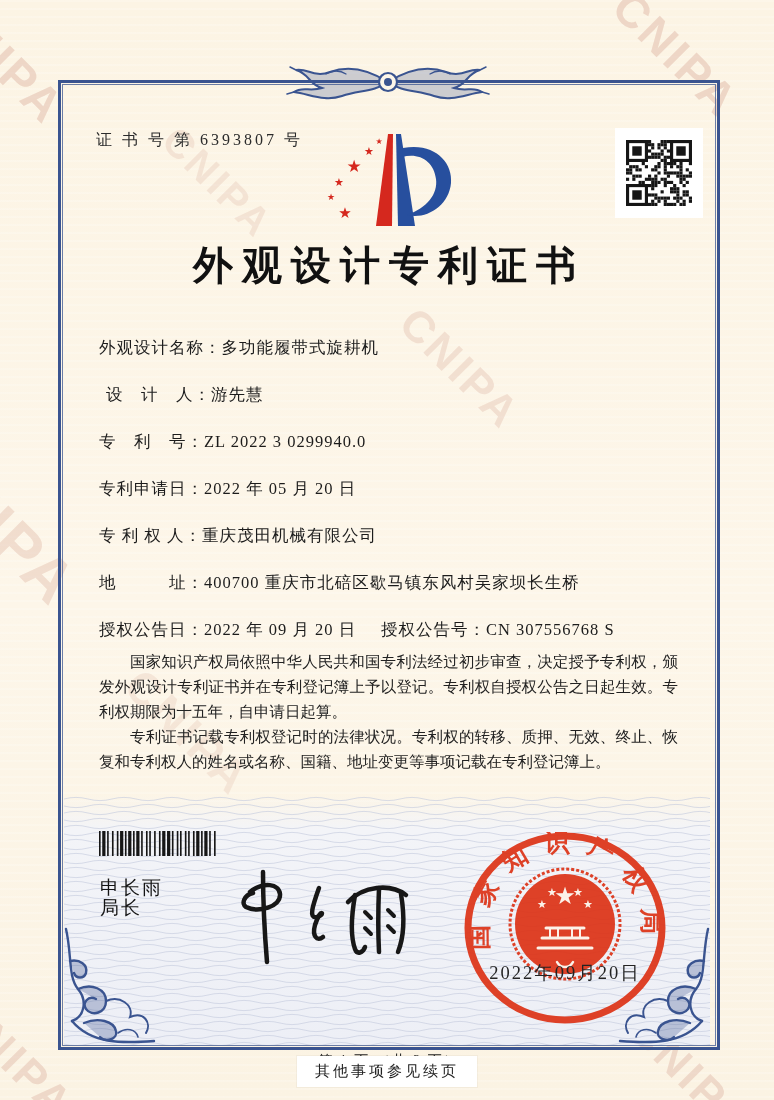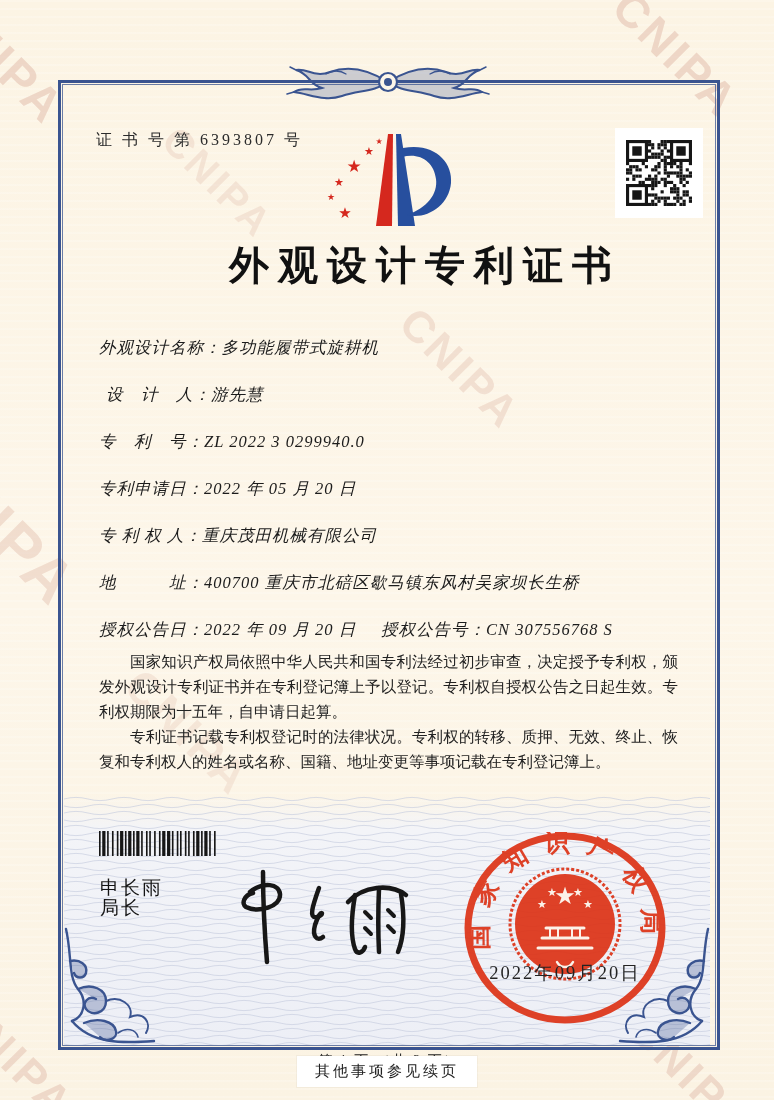--- a/index.html
+++ b/index.html
@@ -42,25 +42,25 @@
     position:absolute;left:96px;top:130px;
     font-size:16px;letter-spacing:3px;color:#2b2b2b;
   }
   .qr-box{
     position:absolute;left:615px;top:128px;width:88px;height:90px;
     background:#ffffff;
   }
   .title{
     position:absolute;left:58px;top:238px;width:662px;
     text-align:center;font-size:40px;font-weight:700;
-    letter-spacing:9px;color:#111;padding-left:36px;
+    letter-spacing:9px;color:#111;
   }
   .row{
     position:absolute;left:99px;
-    font-size:16.5px;letter-spacing:1px;white-space:nowrap;font-style:italic;
+    font-size:16.5px;letter-spacing:1px;white-space:nowrap;
   }
   .row .lbl{color:#1c1c1c;}
   .row .val{color:#1c1c1c;}
   .paras{
     position:absolute;left:99px;top:649px;width:579px;
     font-size:15.5px;line-height:25px;text-align:justify;color:#222;
   }
   .paras p{margin:0;text-indent:2em;}
   .signer{
     position:absolute;left:100px;

